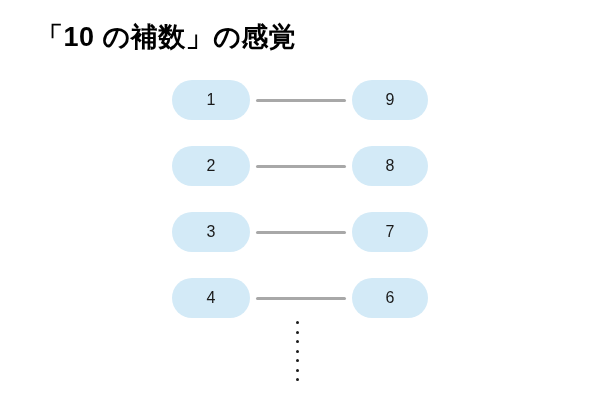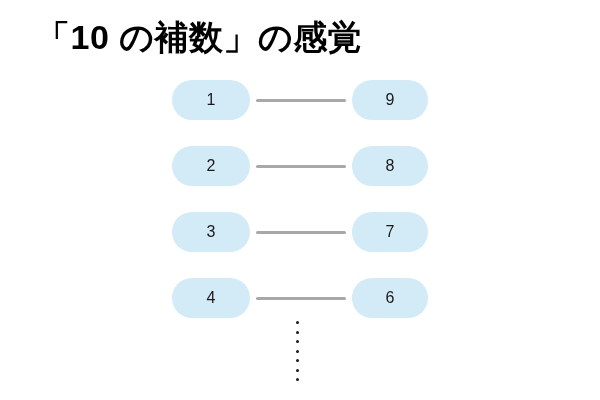--- a/index.html
+++ b/index.html
@@ -21,21 +21,21 @@
     top: 0;
     width: 600px;
     height: 400px;
     background: #ffffff;
   }
 
   .slide-title {
     position: absolute;
     left: 36px;
     top: 20px;
-    font-size: 34px;
+    font-size: 27px;
     font-weight: bold;
     color: #000000;
     letter-spacing: 0.5px;
     line-height: 34px;
     white-space: nowrap;
   }
 
   .pair-list {
     position: absolute;
     left: 0;

